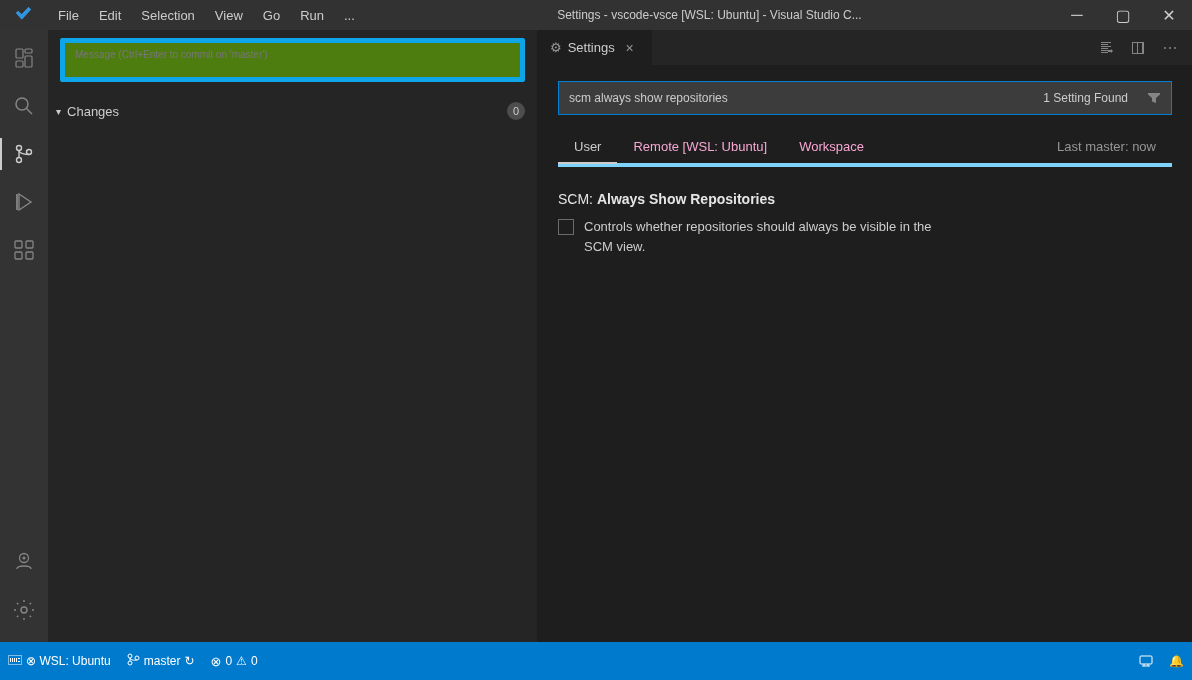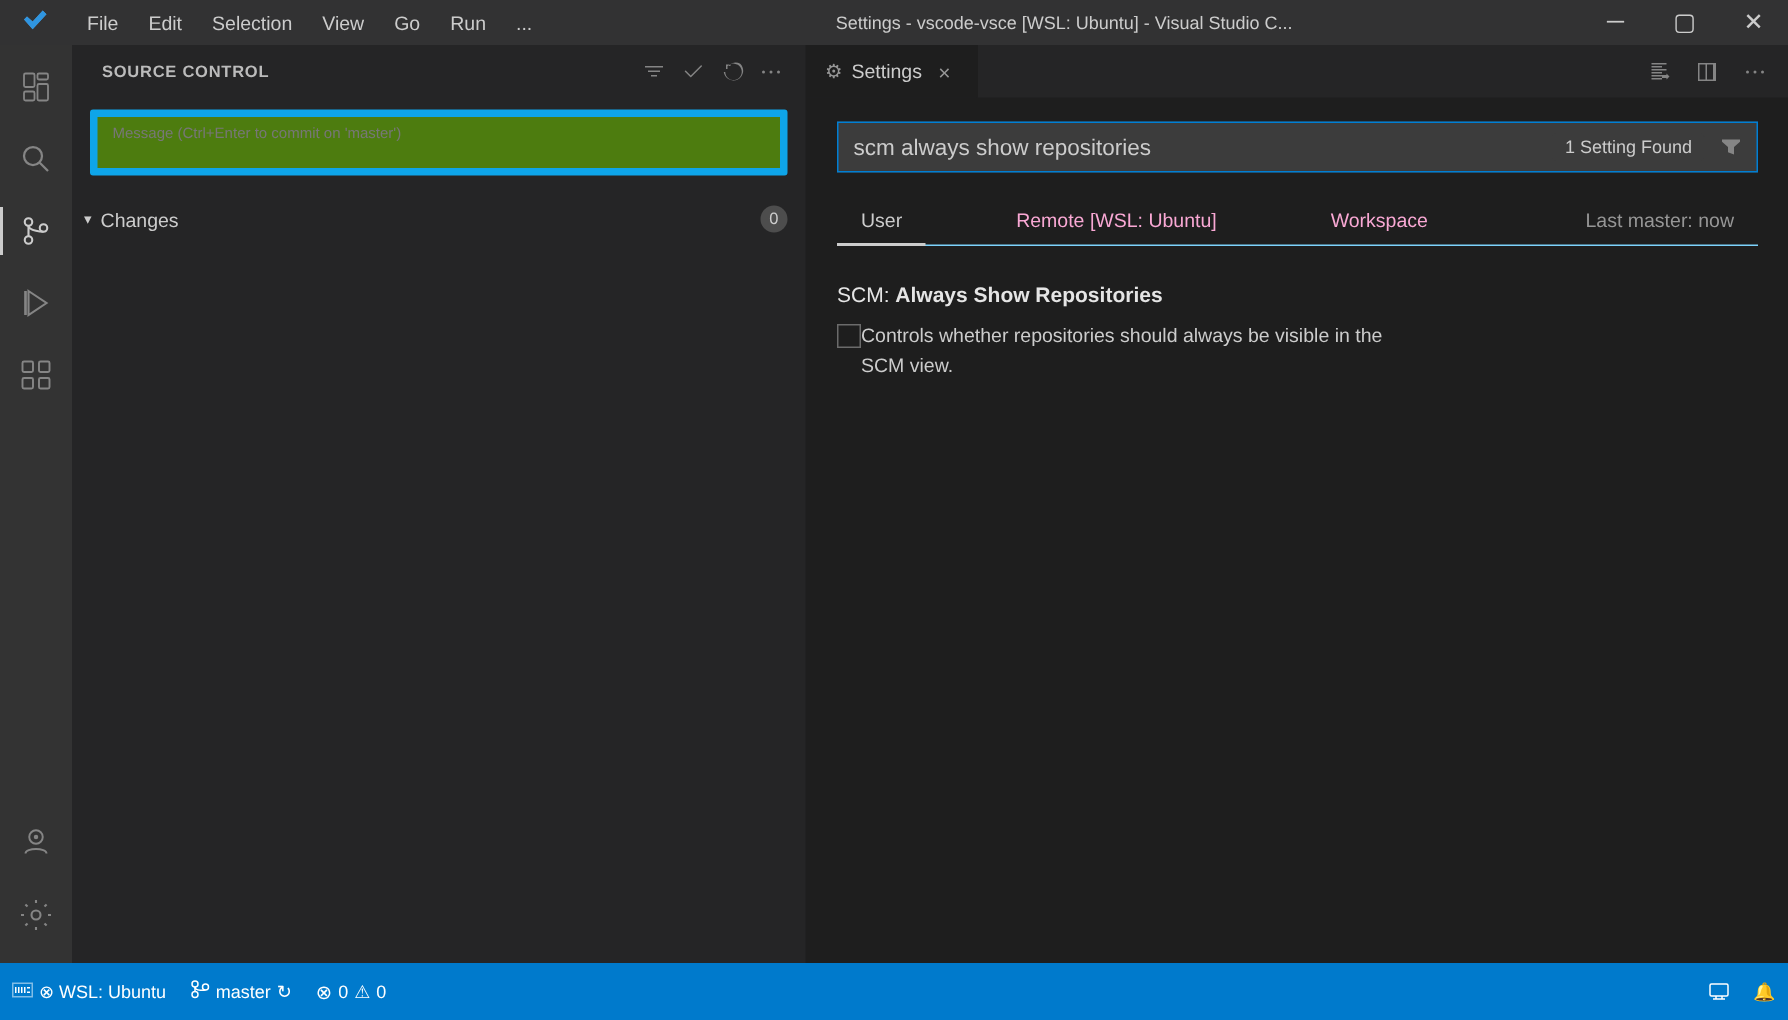--- a/index.html
+++ b/index.html
@@ -303,21 +303,21 @@
     }
     .settings-search-wrapper {
       flex: 1;
       position: relative;
     }
     .settings-search-input {
       width: 100%;
       background: #3c3c3c;
       border: 1px solid #007fd4;
       color: #cccccc;
-      font-size: 15px;
+      font-size: 12px;
       padding: 6px 160px 6px 10px;
       outline: none;
       font-family: inherit;
       height: 34px;
     }
     .settings-search-input::placeholder { color: #777777; }
     .settings-found-badge {
       position: absolute;
       right: 36px;
       top: 50%;
@@ -341,23 +341,22 @@
       width: 24px;
       height: 24px;
       display: flex;
       align-items: center;
       justify-content: center;
     }
 
     
     .settings-tabs {
       display: flex;
-      border-bottom: 1px solid #7dd3fc;
+      border-bottom: 4px solid #7dd3fc;
       margin-bottom: 24px;
-      gap: 44px;
     }
     .settings-tab {
       padding: 8px 16px;
       font-size: 13px;
       color: #f9a8d4;
       cursor: pointer;
       border-bottom: 2px solid transparent;
       margin-bottom: -1px;
     }
     .settings-tab.active {
@@ -382,20 +381,21 @@
     }
     .setting-title-prefix {
       font-weight: 400;
     }
     .setting-title-name {
       font-weight: 700;
     }
     .setting-control {
       display: flex;
       align-items: flex-start;
+      gap: 10px;
     }
     .setting-checkbox {
       width: 16px;
       height: 16px;
       border: 1px solid #6b6b6b;
       background: transparent;
       flex-shrink: 0;
       margin-top: 2px;
       cursor: pointer;
       appearance: none;
@@ -524,45 +524,20 @@
       <div class="activity-icon">
         <svg width="24" height="24" viewBox="0 0 24 24" fill="none" xmlns="http://www.w3.org/2000/svg">
           <circle cx="12" cy="12" r="3" stroke="#858585" stroke-width="1.4" fill="none"></circle>
           <path d="M12 2v2M12 20v2M2 12h2M20 12h2M4.93 4.93l1.41 1.41M17.66 17.66l1.41 1.41M4.93 19.07l1.41-1.41M17.66 6.34l1.41-1.41" stroke="#858585" stroke-width="1.4"></path>
         </svg>
       </div>
     </div>
   </div>
 
   <div class="sidebar">
-    <div class="sidebar-header">
-      <span class="sidebar-title">SOURCE CONTROL</span>
-      <div class="sidebar-actions">
-        <div class="sidebar-action-btn">
-          <svg width="16" height="16" viewBox="0 0 16 16" fill="currentColor">
-            <path d="M2 4h12v1H2V4zm2 3h8v1H4V7zm2 3h4v1H6v-1z"></path>
-          </svg>
-        </div>
-        <div class="sidebar-action-btn">
-          <svg width="16" height="16" viewBox="0 0 16 16" fill="currentColor">
-            <path d="M13.854 3.646a.5.5 0 010 .708l-7 7a.5.5 0 01-.708 0l-3.5-3.5a.5.5 0 11.708-.708L6.5 10.293l6.646-6.647a.5.5 0 01.708 0z"></path>
-          </svg>
-        </div>
-        <div class="sidebar-action-btn">
-          <svg width="16" height="16" viewBox="0 0 16 16" fill="currentColor">
-            <path d="M13.5 2.5A6.5 6.5 0 1 1 2.5 8h1a5.5 5.5 0 1 0 1.5-3.88V6H4V3h3V4H5.42A6.48 6.48 0 0 1 13.5 2.5z"></path>
-          </svg>
-        </div>
-        <div class="sidebar-action-btn">
-          <svg width="16" height="16" viewBox="0 0 16 16" fill="currentColor">
-            <path d="M4 8a1 1 0 1 1-2 0 1 1 0 0 1 2 0zm5 0a1 1 0 1 1-2 0 1 1 0 0 1 2 0zm5 0a1 1 0 1 1-2 0 1 1 0 0 1 2 0z"></path>
-          </svg>
-        </div>
-      </div>
-    </div>
     <div class="commit-input-area">
       <textarea class="commit-input" placeholder="Message (Ctrl+Enter to commit on 'master')" style=""></textarea>
     </div>
     <div class="changes-section">
       <div class="changes-header">
         <div class="changes-left">
           <span class="chevron-icon">▾</span>
           <span class="changes-label">Changes</span>
         </div>
         <span class="changes-badge">0</span>

